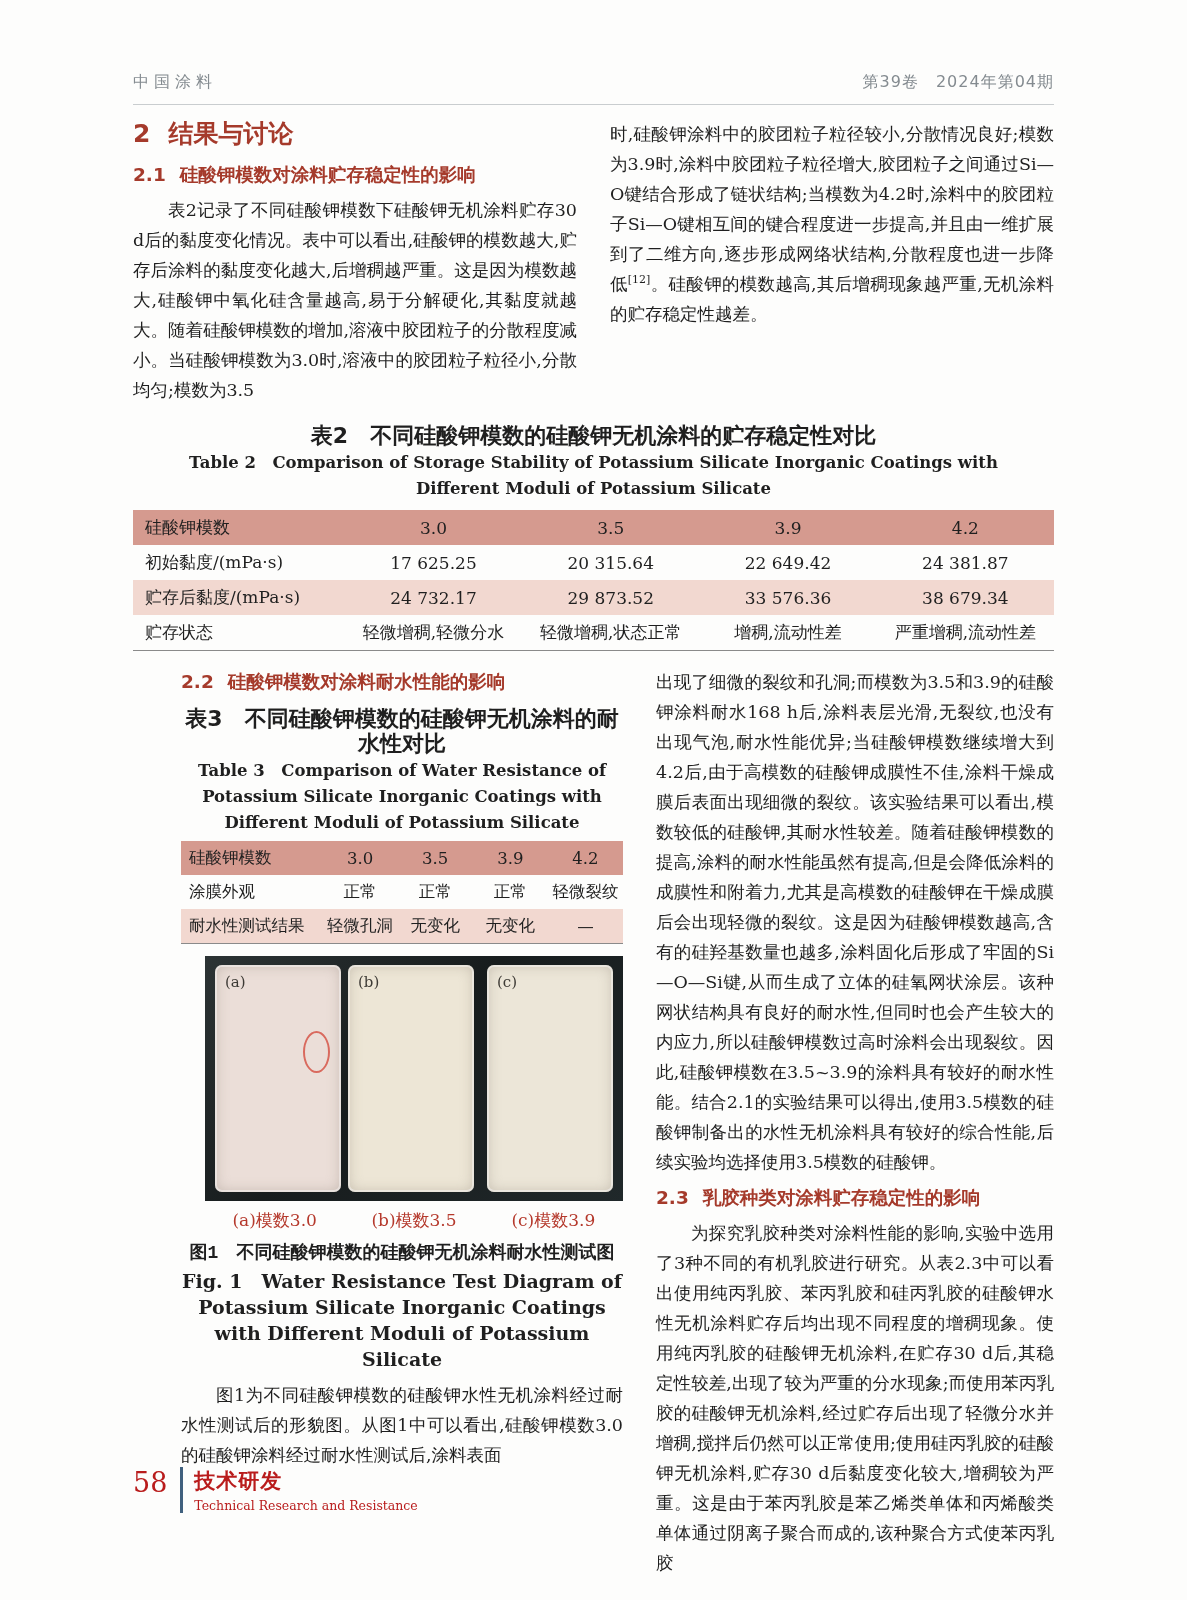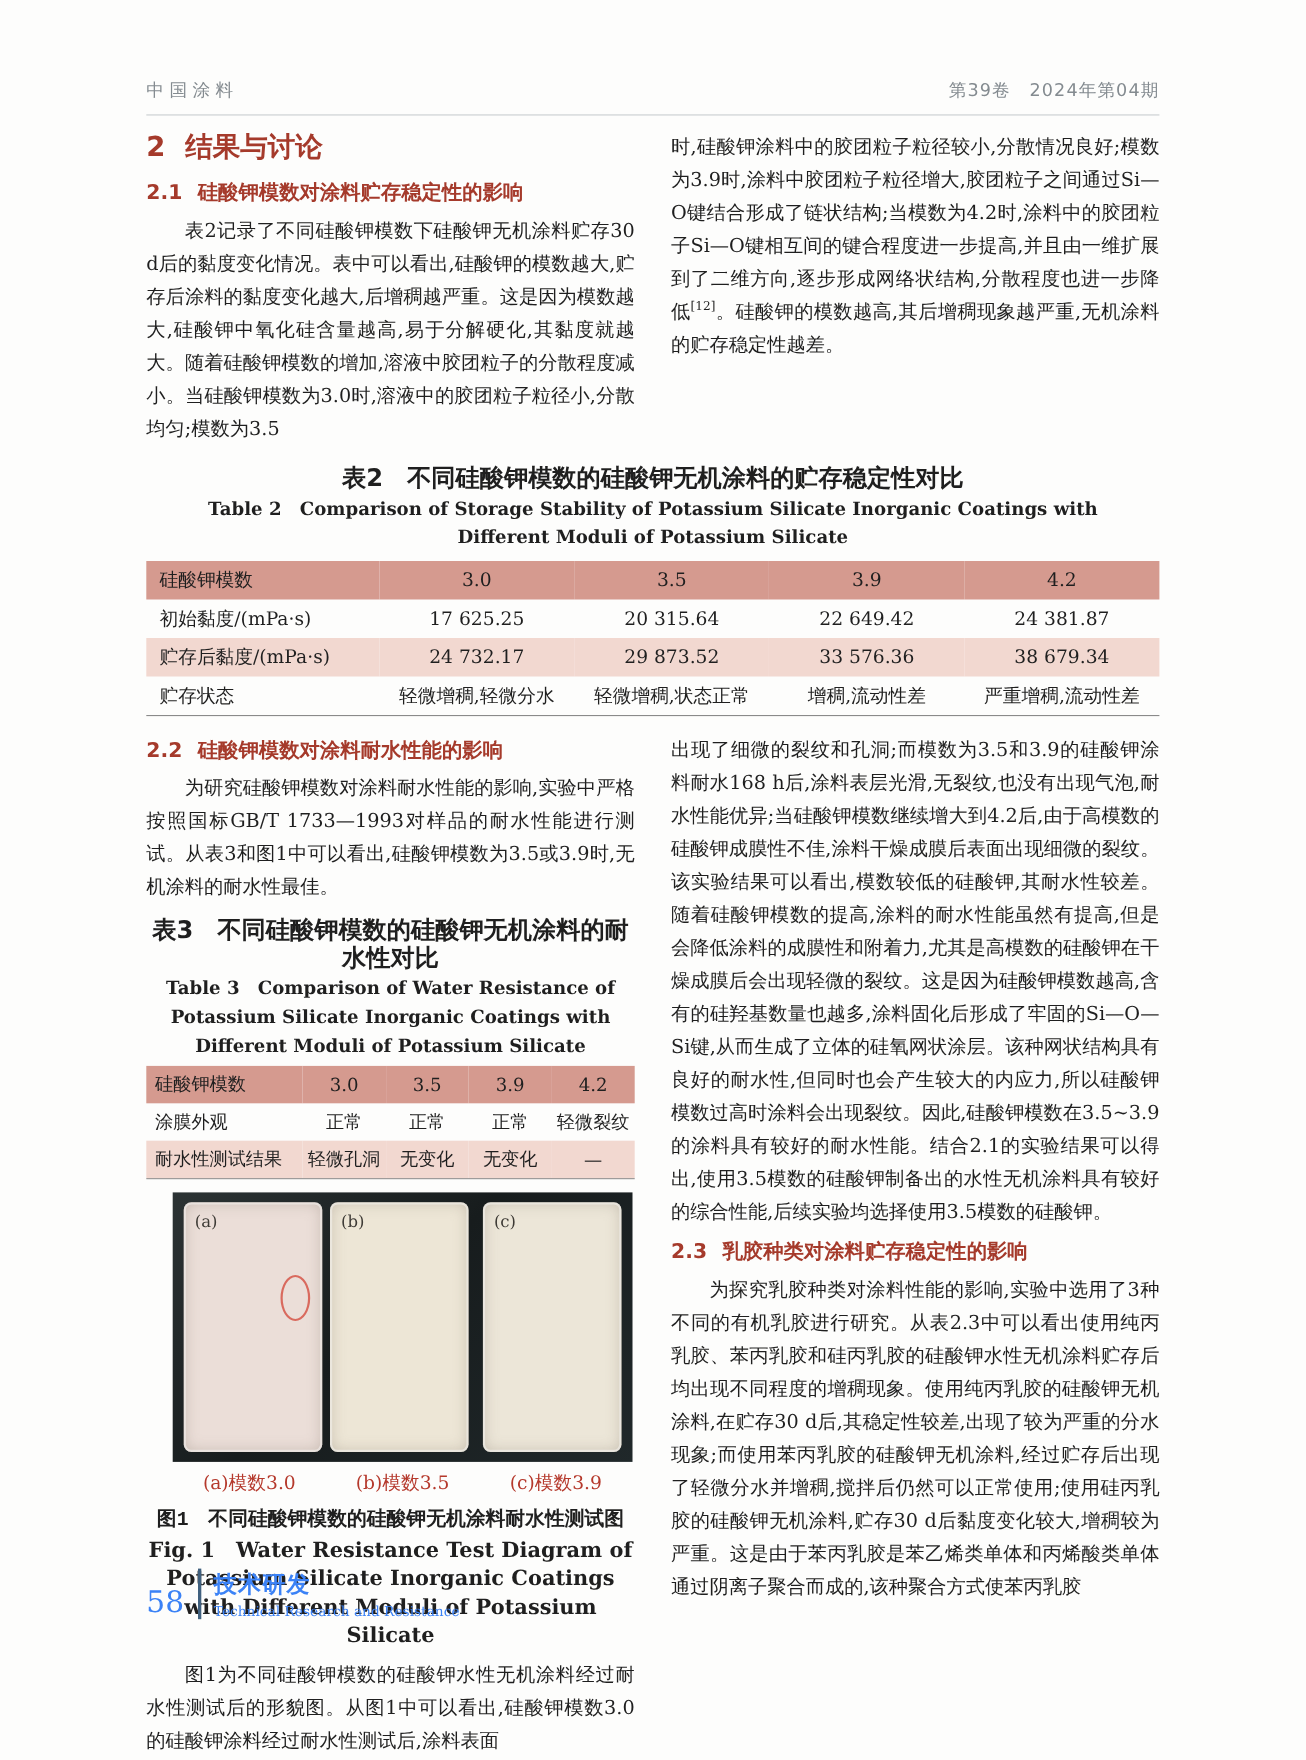--- a/index.html
+++ b/index.html
@@ -67,27 +67,27 @@
   .fig-sublabels { display:flex; margin:8px 0 0 24px; width:418px; color:#b5392c;
     font-size:17px; }
   .fig-sublabels span { flex:1; text-align:center; }
   .fig-cap-cn { text-align:center; font-weight:bold; font-size:18px; margin-top:8px;
     font-family:Liberation Mono, monospace; }
   .fig-cap-en { text-align:center; font-weight:bold; font-size:19px; line-height:26px;
     margin-top:4px; font-family:"DejaVu Serif","Liberation Serif",serif; }
   .after-fig { margin-top:8px; }
 
   
-  .pg-footer { position:absolute; left:133px; top:1426px; display:flex; align-items:flex-end;
-    color:#3b82f6; }
+  .pg-footer { position:absolute; left:133px; top:1467px; display:flex; align-items:flex-start;
+    color:#b91c1c; }
   .pg-footer .num { font-size:27px; font-family:"DejaVu Serif","Liberation Serif",serif; }
   .pg-footer .bar { width:3px; height:46px; background:#40607e; margin:0 11px 0 13px; }
   .pg-footer .cn { font-size:21px; font-weight:bold; letter-spacing:1px;
     font-family:"DejaVu Sans","Liberation Sans",sans-serif; }
-  .pg-footer .en { font-size:12.5px; margin-top:3px; } .mt12 { margin-top:12px; } .mt16 { margin-top:16px; }
+  .pg-footer .en { font-size:12.5px; margin-top:3px; } .mt12 { margin-top:12px; } .mt16 { margin-top:16px;margin-left:48px; }
 </style>
 </head>
 <body>
 
 <div class="page">
   <div class="content">
 
     <div class="pg-header">
       <span class="journal">中国涂料</span>
       <span class="issue">第39卷　2024年第04期</span>
@@ -153,21 +153,20 @@
         </table>
       </div>
     </div>
 
     <div class="cols mt16">
 
       <div class="col">
         <h3 class="sub">
           <span class="n">2.2</span><span>硅酸钾模数对涂料耐水性能的影响</span>
         </h3>
-        <p class="body indent">为研究硅酸钾模数对涂料耐水性能的影响,实验中严格按照国标GB/T 1733—1993对样品的耐水性能进行测试。从表3和图1中可以看出,硅酸钾模数为3.5或3.9时,无机涂料的耐水性最佳。</p>
 
         <div class="mt12">
           <div class="cap-cn">表3　不同硅酸钾模数的硅酸钾无机涂料的耐水性对比</div>
           <div class="cap-en">Table 3　Comparison of Water Resistance of Potassium Silicate Inorganic Coatings with Different Moduli of Potassium Silicate</div>
           <div class="t-wrap3">
             <table class="t3">
               <colgroup>
                   <col style="width:32%">
                   <col style="width:17%">
                   <col style="width:17%">

